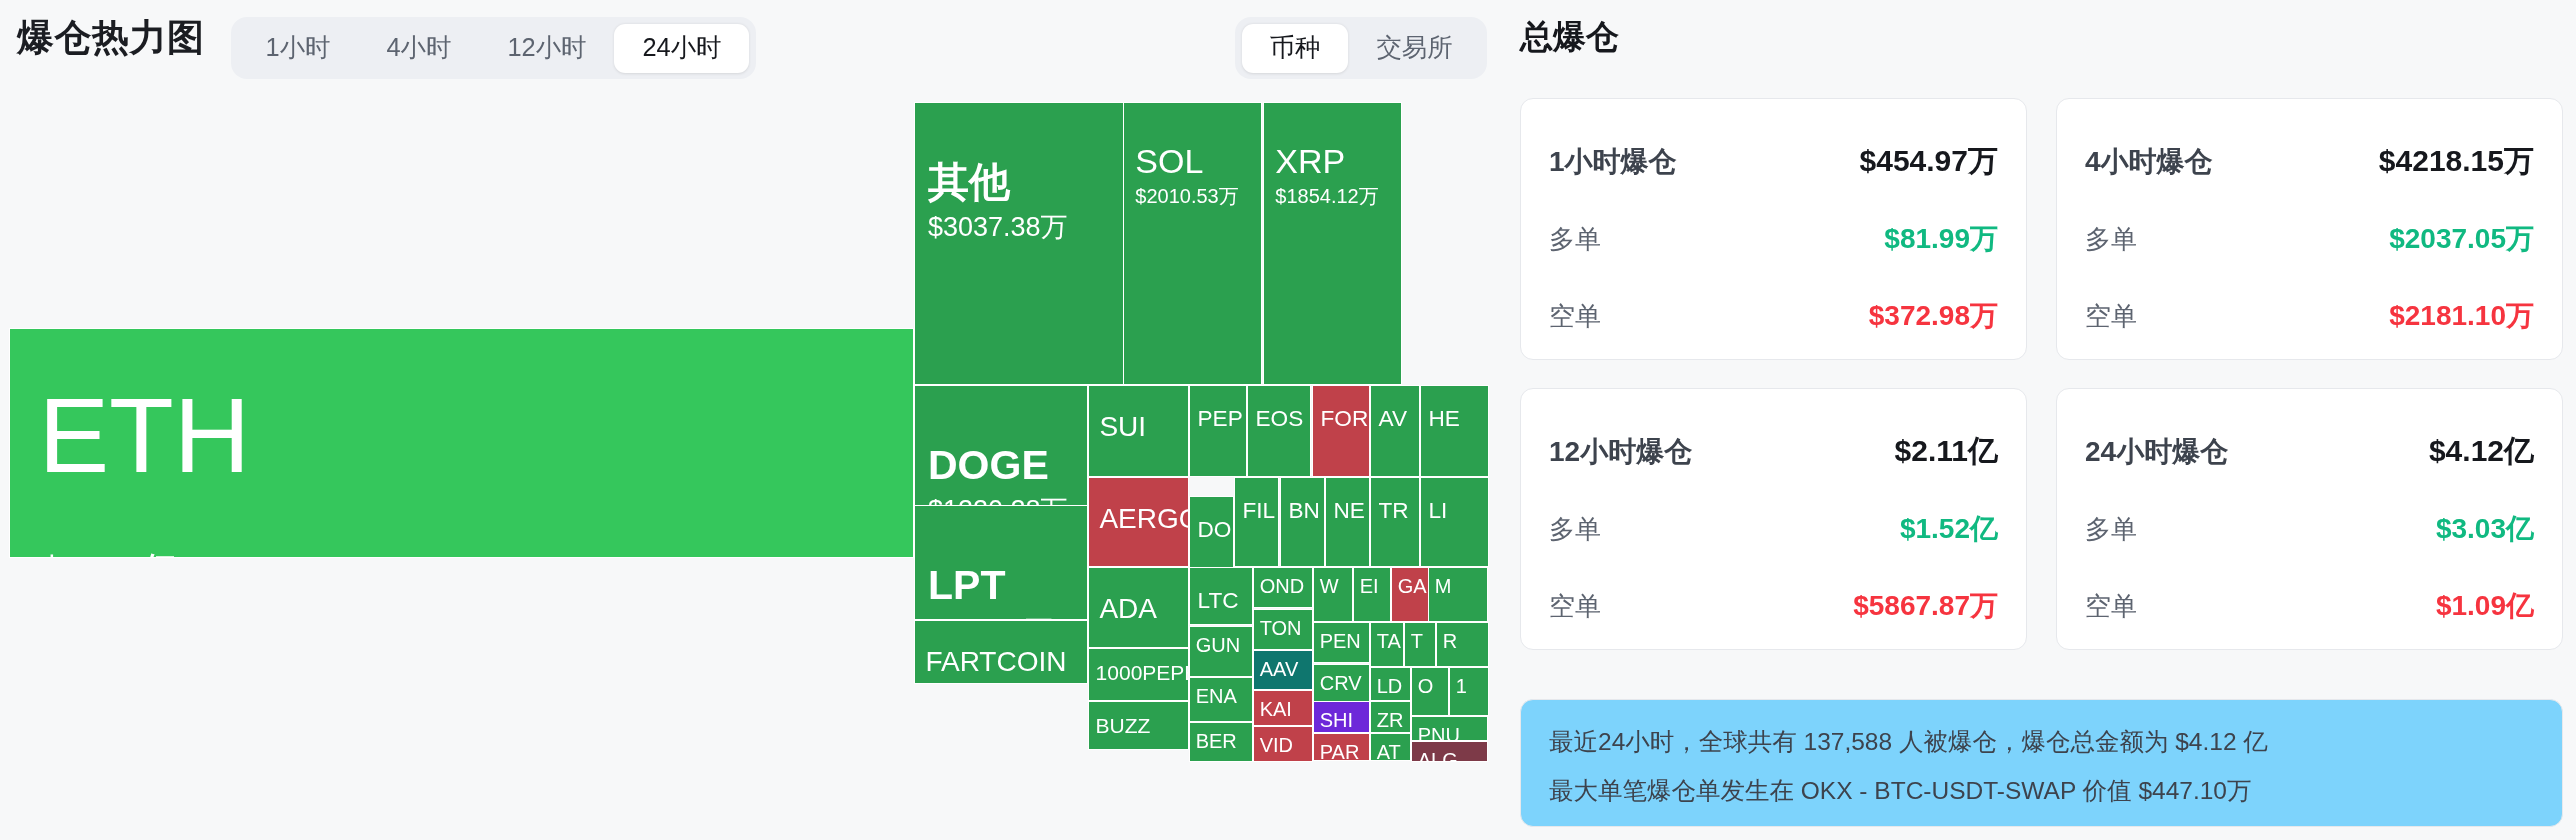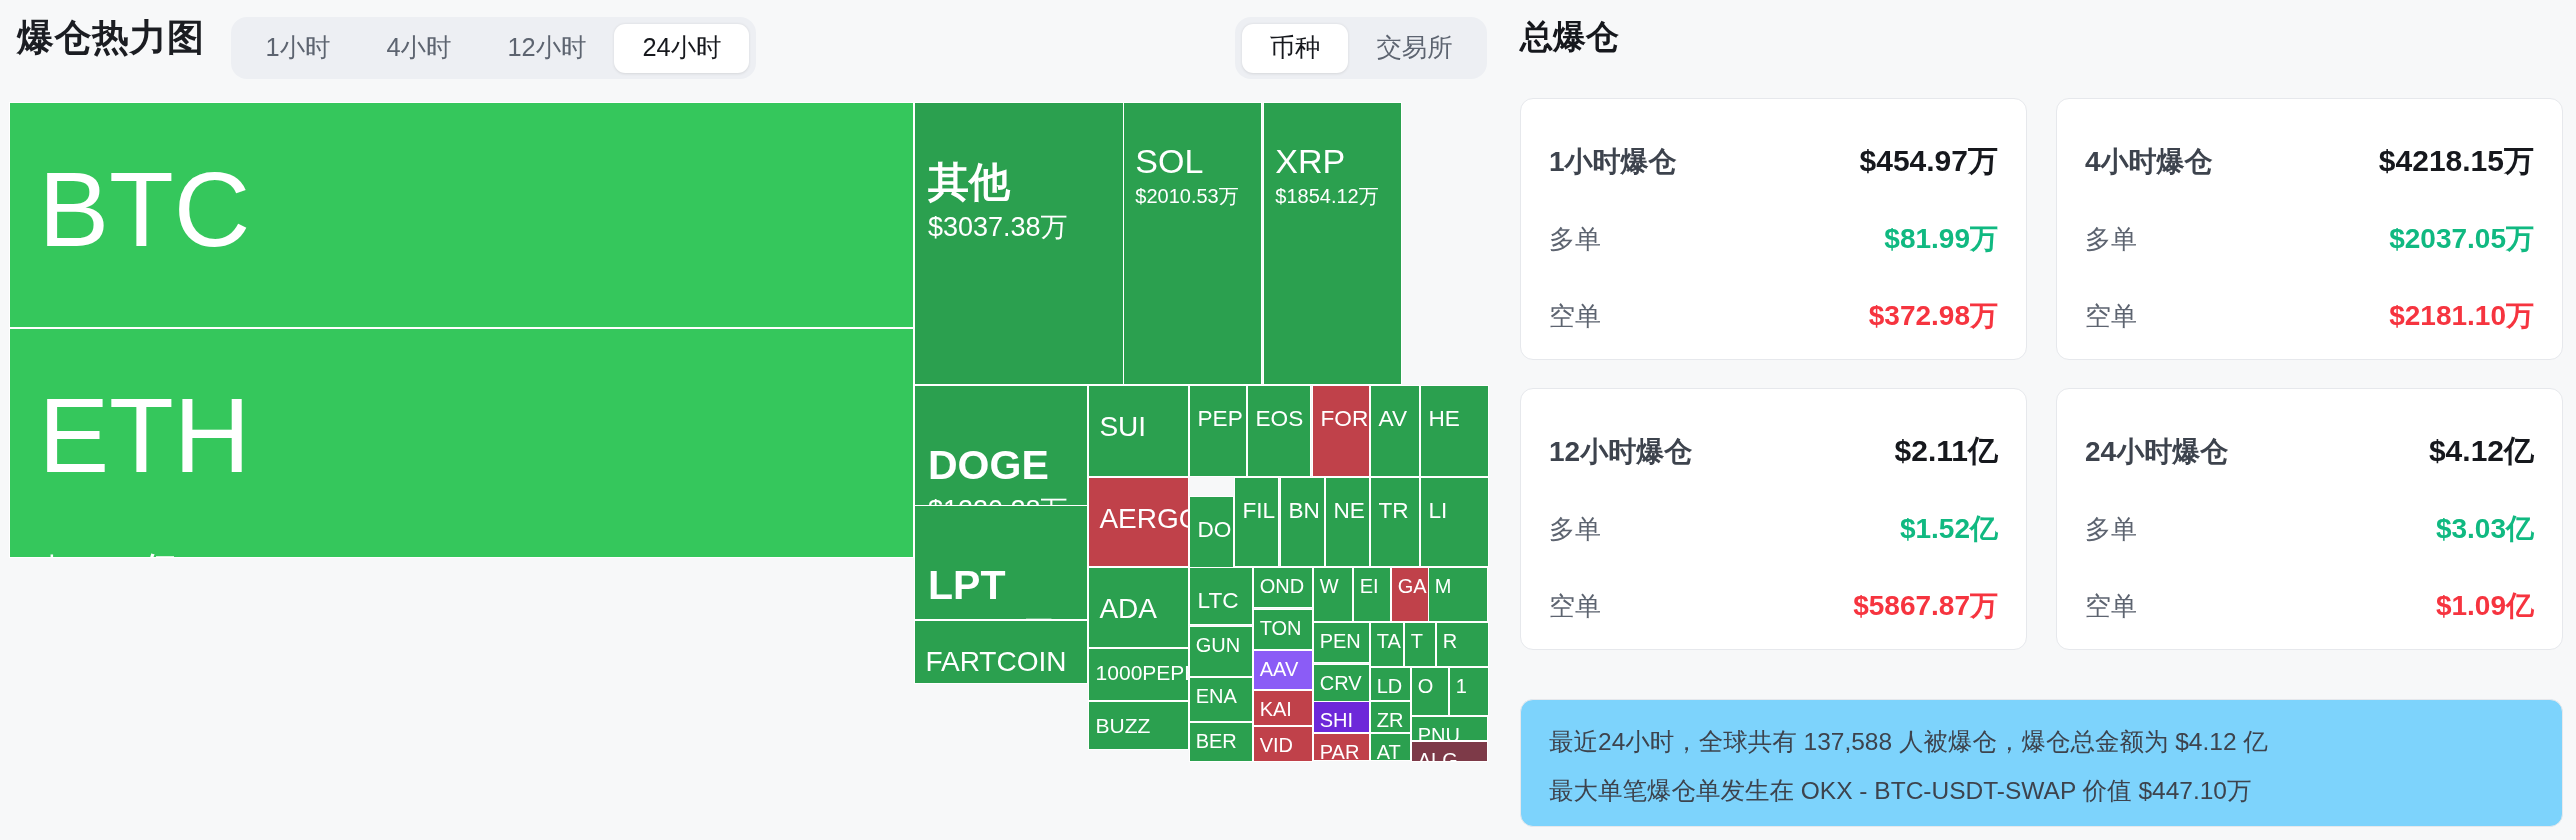--- a/index.html
+++ b/index.html
@@ -123,24 +123,20 @@
       </div>
     <div class="seg seg-mode" id="mode-tabs">
         <button class="seg-btn active">币种</button>
         <button class="seg-btn">交易所</button>
       </div>
     <div class="panel-title">总爆仓</div>
   </div>
 
   <div class="treemap-clip">
     <div class="treemap" id="treemap">
-        <div class="tile t-xl" style="left: 9.4px; top: 0px; width: 905px; height: 226px; background: rgb(53, 199, 92);">
-          <span class="sym">BTC</span>
-          <span class="val">$1.41亿</span>
-        </div>
         <div class="tile t-xl" style="left: 9.4px; top: 226px; width: 905px; height: 230px; background: rgb(53, 199, 92);">
           <span class="sym">ETH</span>
           <span class="val">$1.12亿</span>
         </div>
         <div class="tile t-lg" style="left: 914px; top: 0px; width: 246px; height: 283px; background: rgb(43, 160, 79);">
           <span class="sym">其他</span>
           <span class="val">$3037.38万</span>
         </div>
         <div class="tile t-md" style="left: 1123px; top: 0px; width: 139px; height: 283px; background: rgb(43, 160, 79);">
           <span class="sym">SOL</span>
@@ -220,21 +216,21 @@
         </div>
         <div class="tile t-mini" style="left: 1189px; top: 620px; width: 64px; height: 40px; background: rgb(43, 160, 79);">
           <span class="sym">BER</span>
         </div>
         <div class="tile t-mini" style="left: 1253px; top: 465px; width: 60px; height: 41px; background: rgb(43, 160, 79);">
           <span class="sym">OND</span>
         </div>
         <div class="tile t-mini" style="left: 1253px; top: 507px; width: 60px; height: 41px; background: rgb(43, 160, 79);">
           <span class="sym">TON</span>
         </div>
-        <div class="tile t-mini" style="left: 1253px; top: 548px; width: 60px; height: 40px; background: #8b5cf6;">
+        <div class="tile t-mini" style="left: 1253px; top: 548px; width: 60px; height: 40px; background: #0f766e;">
           <span class="sym">AAV</span>
         </div>
         <div class="tile t-mini" style="left: 1253px; top: 588px; width: 60px; height: 36px; background: rgb(192, 65, 74);">
           <span class="sym">KAI</span>
         </div>
         <div class="tile t-mini" style="left: 1253px; top: 624px; width: 60px; height: 36px; background: rgb(192, 65, 74);">
           <span class="sym">VID</span>
         </div>
         <div class="tile t-mini" style="left: 1313px; top: 465px; width: 40px; height: 55px; background: rgb(43, 160, 79);">
           <span class="sym">W</span>

